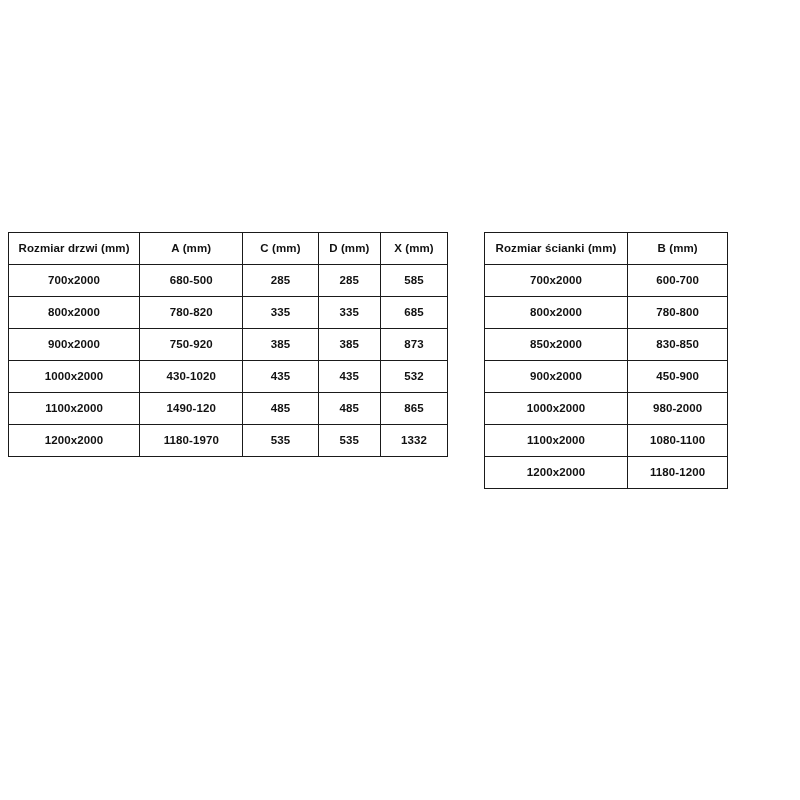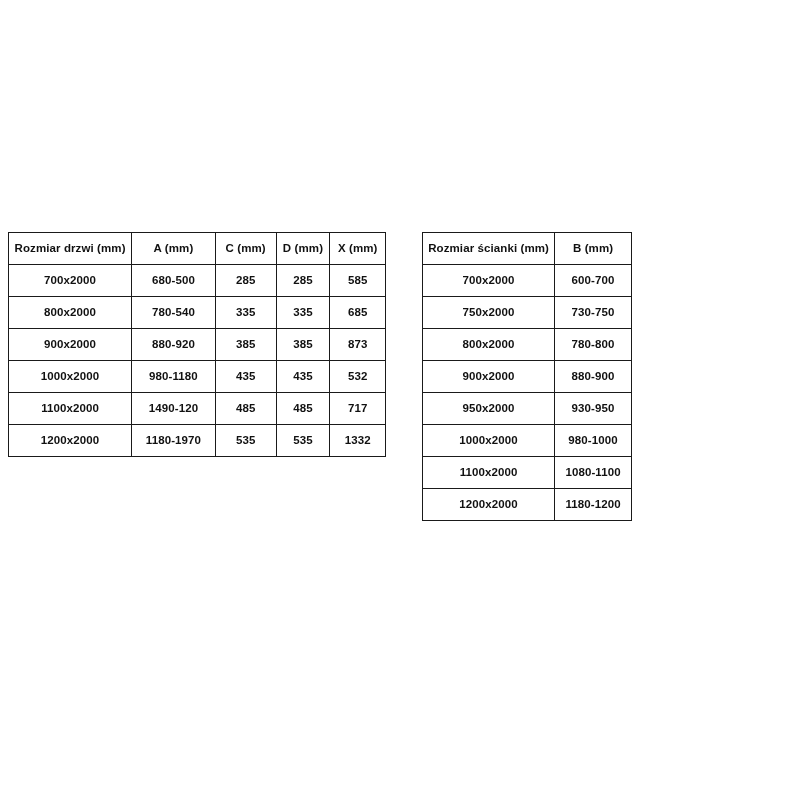--- a/index.html
+++ b/index.html
@@ -12,21 +12,21 @@
     background: #ffffff;
     font-family: "Liberation Sans", sans-serif;
     color: #111111;
     position: relative;
     overflow: hidden;
   }
   .tables-wrap {
     position: absolute;
     top: 232px;
     left: 0;
-    width: 632px;
+    width: 728px;
     display: flex;
     justify-content: flex-start;
     align-items: flex-start;
   }
   .table-block {
     box-sizing: border-box;
   }
   .table-left {
     margin-left: 8px;
   }
@@ -87,45 +87,45 @@
       <tbody>
         <tr>
           <td>700x2000</td>
           <td>680-500</td>
           <td>285</td>
           <td>285</td>
           <td>585</td>
         </tr>
         <tr>
           <td>800x2000</td>
-          <td>780-540</td>
+          <td>780-820</td>
           <td>335</td>
           <td>335</td>
           <td>685</td>
         </tr>
         <tr>
           <td>900x2000</td>
-          <td>880-920</td>
+          <td>750-920</td>
           <td>385</td>
           <td>385</td>
           <td>873</td>
         </tr>
         <tr>
           <td>1000x2000</td>
-          <td>980-1180</td>
+          <td>430-1020</td>
           <td>435</td>
           <td>435</td>
           <td>532</td>
         </tr>
         <tr>
           <td>1100x2000</td>
           <td>1490-120</td>
           <td>485</td>
           <td>485</td>
-          <td>717</td>
+          <td>865</td>
         </tr>
         <tr>
           <td>1200x2000</td>
           <td>1180-1970</td>
           <td>535</td>
           <td>535</td>
           <td>1332</td>
         </tr>
       </tbody>
     </table>
@@ -142,38 +142,34 @@
           <th>Rozmiar ścianki (mm)</th>
           <th>B (mm)</th>
         </tr>
       </thead>
       <tbody>
         <tr>
           <td>700x2000</td>
           <td>600-700</td>
         </tr>
         <tr>
-          <td>750x2000</td>
-          <td>730-750</td>
-        </tr>
-        <tr>
           <td>800x2000</td>
           <td>780-800</td>
         </tr>
         <tr>
-          <td>900x2000</td>
-          <td>880-900</td>
+          <td>850x2000</td>
+          <td>830-850</td>
         </tr>
         <tr>
-          <td>950x2000</td>
-          <td>930-950</td>
+          <td>900x2000</td>
+          <td>450-900</td>
         </tr>
         <tr>
           <td>1000x2000</td>
-          <td>980-1000</td>
+          <td>980-2000</td>
         </tr>
         <tr>
           <td>1100x2000</td>
           <td>1080-1100</td>
         </tr>
         <tr>
           <td>1200x2000</td>
           <td>1180-1200</td>
         </tr>
       </tbody>

